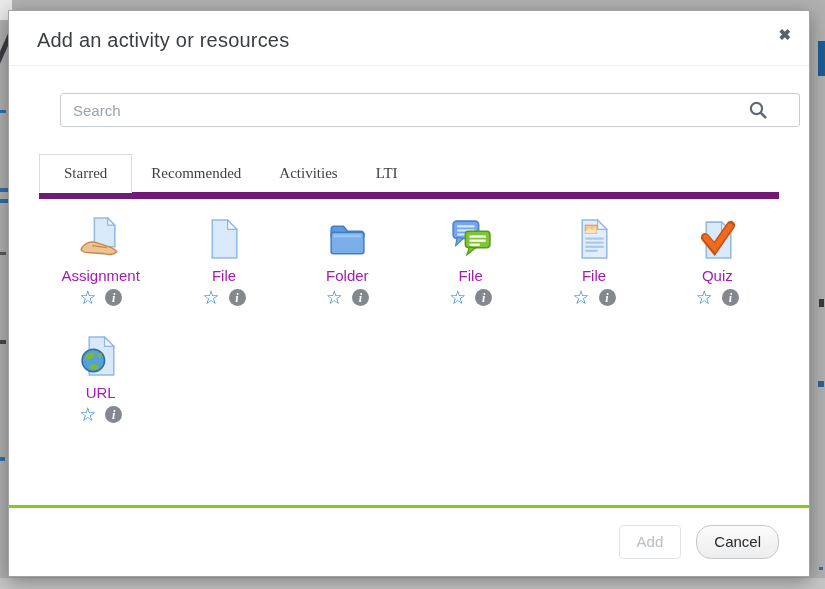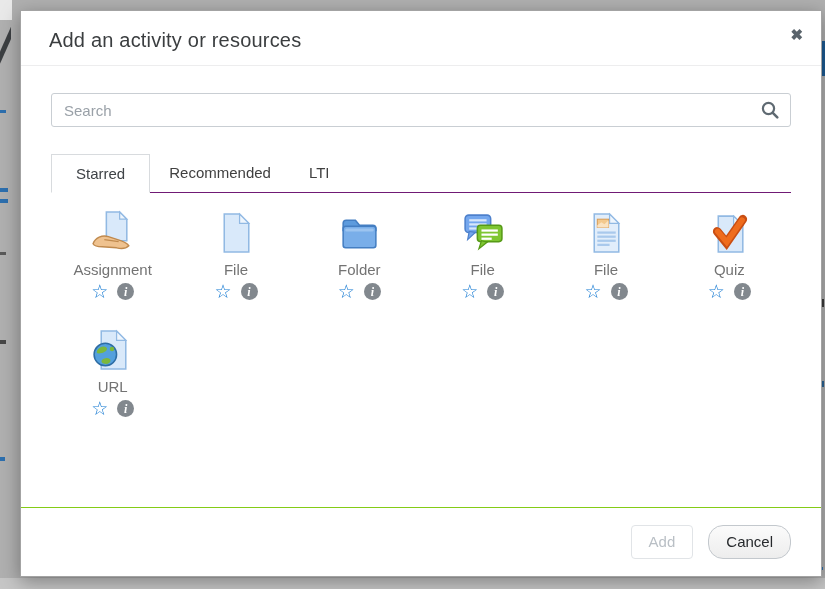--- a/index.html
+++ b/index.html
@@ -22,69 +22,69 @@
   .bg-b5 { left:0; top:340px; width:6px; height:4px; background:#474747; }
   .bg-b6 { left:0; top:457px; width:5px; height:4px; background:#2d6fae; }
   .bg-r1 { right:1px; top:299px; width:5px; height:8px; background:#3a3a3a; }
   .bg-r2 { right:1px; top:381px; width:6px; height:6px; background:#2a6496; }
   .bg-r3 { right:2px; top:567px; width:4px; height:3px; background:#2d6fae; }
   .bg-bottom { left:0; bottom:0; width:100%; height:11px; background:#c6c6c6; }
   .bg-top-left { left:0; top:0; width:12px; height:20px; background:#e9e9e9; }
 
   
   .modal {
-    position:absolute; left:20px; top:10px; width:802px; height:567px;
+    position:absolute; left:8px; top:10px; width:802px; height:567px;
     background:#fff; border:1px solid #a3a3a3;
     box-shadow:0 5px 18px rgba(0,0,0,.35);
     display:flex; flex-direction:column;
   }
   .modal-header { position:relative; padding:18px 28px 13px 28px; border-bottom:1px solid #ededee; flex:0 0 auto; }
   .modal-title { font-size:20px; color:#3b3e40; letter-spacing:.2px; }
   .close-btn {
     position:absolute; right:15px; top:13px; font-size:15px; font-weight:bold;
     color:#59636b; cursor:pointer; line-height:1; padding:3px;
   }
   .modal-body { flex:1 1 auto; padding:27px 30px 0 30px; overflow:hidden; }
 
   .search-wrap { position:relative; }
   .search-input {
     width:100%; height:34px; border:1px solid #c9ced3; border-radius:3px;
     padding:0 42px 0 12px; font-size:15px; color:#35393d; outline:none;
-    font-family:"Liberation Sans", sans-serif; background:#fff;
+    font-family:"Liberation Sans", sans-serif; background:#fff;margin-left:21px;
   }
   .search-input::placeholder { color:#9aa1a8; }
   .search-icon { position:absolute; right:11px; top:7px; width:20px; height:20px; cursor:pointer; }
 
-  .tabs { display:flex; align-items:flex-start; border-bottom:1px solid #701a75; margin-top:27px; }
+  .tabs { display:flex; align-items:flex-end; border-bottom:7px solid #701a75; margin-top:27px;font-family:Liberation Serif, serif; }
   .tab {
     font-size:15px; padding:10px 19px; color:#404040; cursor:pointer; white-space:nowrap;
   }
   .tab.active {
     color:#3f4347; background:#fff;
     border:1px solid #d8dbde; border-bottom:1px solid #fff;
     margin-bottom:-1px; padding:10px 24px;
   }
   .grid {
     margin-top:17px;
     display:grid; grid-template-columns:repeat(6, 1fr); row-gap:27px;
   }
   .item { display:flex; flex-direction:column; align-items:center; cursor:pointer; }
   .item-icon svg { width:46px; height:46px; display:block; }
-  .item-label { margin-top:5px; font-size:15px; color:#737373; }
+  .item-label { margin-top:5px; font-size:15px; color:#a21caf; }
   .item-controls { margin-top:5px; display:flex; align-items:center; gap:9px; }
   .star { color:#1177d1; font-size:19px; line-height:16px; cursor:pointer; }
   .info {
     width:17px; height:17px; border-radius:50%; background:#82888e; color:#fff;
     display:flex; align-items:center; justify-content:center;
     font-size:12px; font-weight:bold; font-style:italic;
     font-family:"Liberation Serif", serif; cursor:pointer; line-height:1;
   }
 
   .modal-footer {
-    flex:0 0 auto; border-top:1px solid #84cc16; padding:17px 30px;
+    flex:0 0 auto; border-top:3px solid #84cc16; padding:17px 30px;
     display:flex; justify-content:flex-end; gap:15px;
   }
   .btn {
     font-size:15px; padding:7px 17px; border-radius:4px; border:1px solid transparent;
     font-family:"Liberation Sans", sans-serif; cursor:pointer; line-height:1.2;
   }
   .btn-add { background:#fff; border-color:#e1e4e7; color:#b9bfc5; }
   .btn-cancel { background:linear-gradient(#fbfbfb,#ededed); border-color:#c3c8cd; color:#26292c;border-radius:15px; }
 </style>
 </head>
@@ -123,20 +123,21 @@
         <svg viewBox="0 0 20 20">
             <circle cx="8.5" cy="8.5" r="5.6" fill="none" stroke="#5f6a72" stroke-width="2.2"></circle>
             <line x1="12.8" y1="12.8" x2="17.3" y2="17.3" stroke="#5f6a72" stroke-width="2.6" stroke-linecap="round"></line>
           </svg>
       </span>
     </div>
 
     <div class="tabs">
       <span class="tab active">Starred</span>
       <span class="tab">Recommended</span>
+      <span class="tab">Activities</span>
       <span class="tab">LTI</span>
     </div>
 
     <div class="grid">
 
       <div class="item">
         <span class="item-icon">
           <svg viewBox="0 0 45 45">
             <path d="M16 2h13l7 7v21H16z" fill="#d9e9fa" stroke="#91b9e3" stroke-width="1.5"></path>
             <path d="M29 2l7 7h-7z" fill="#eff6fd" stroke="#91b9e3" stroke-width="1.2"></path>

